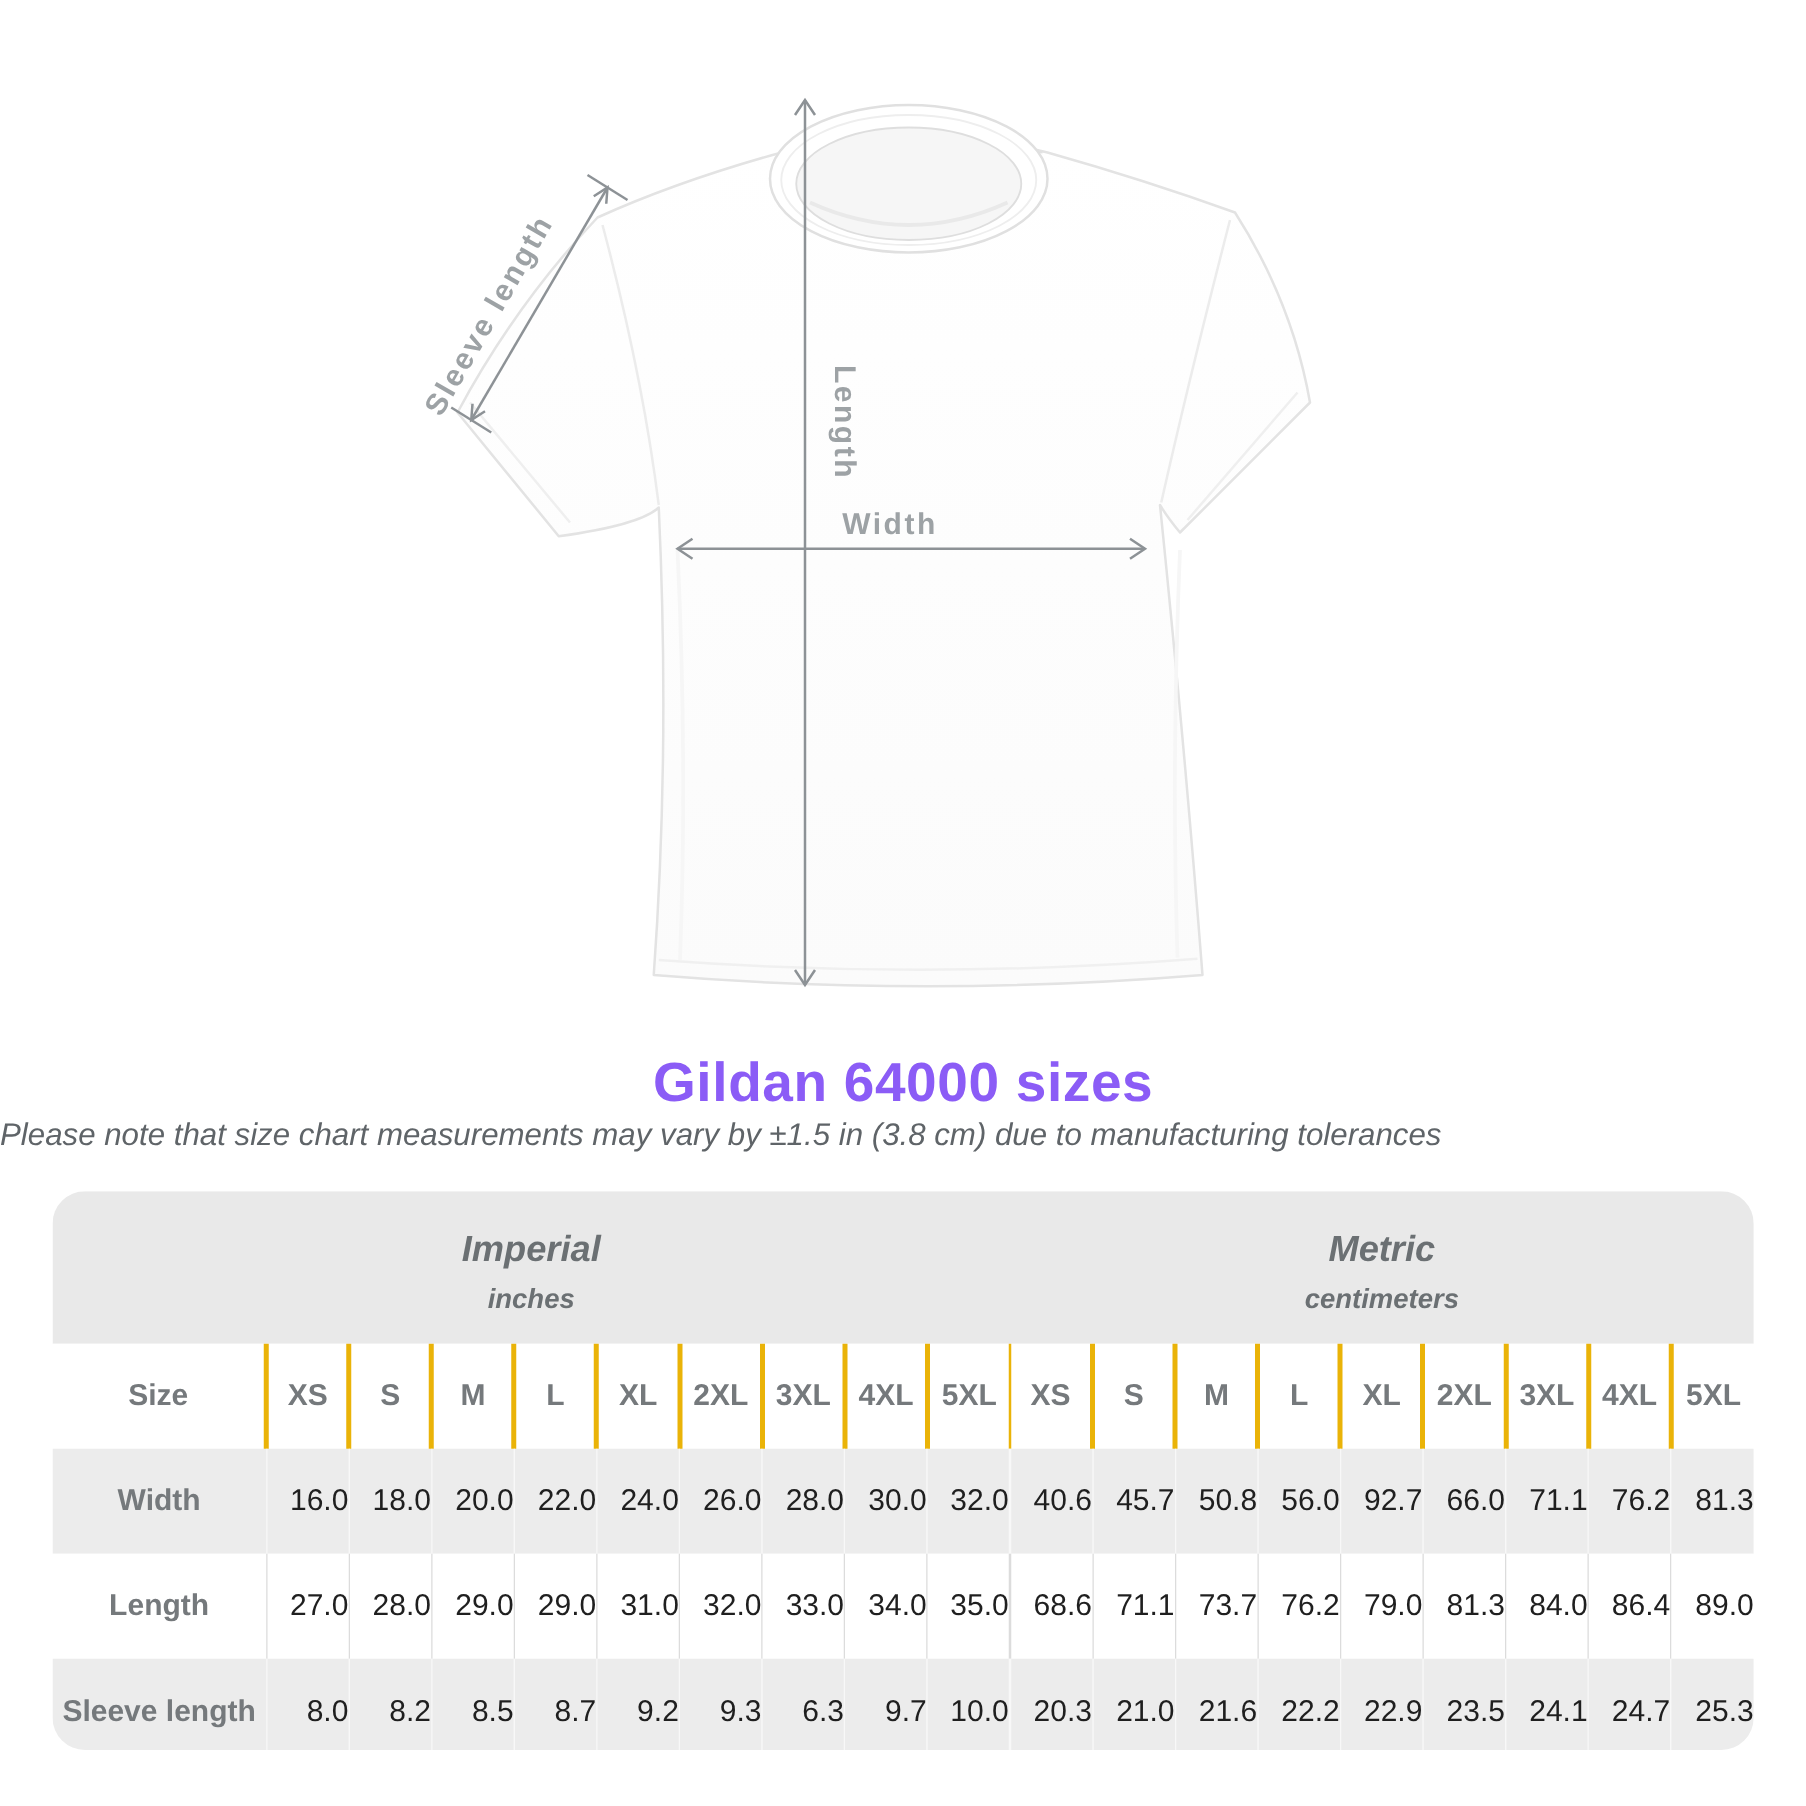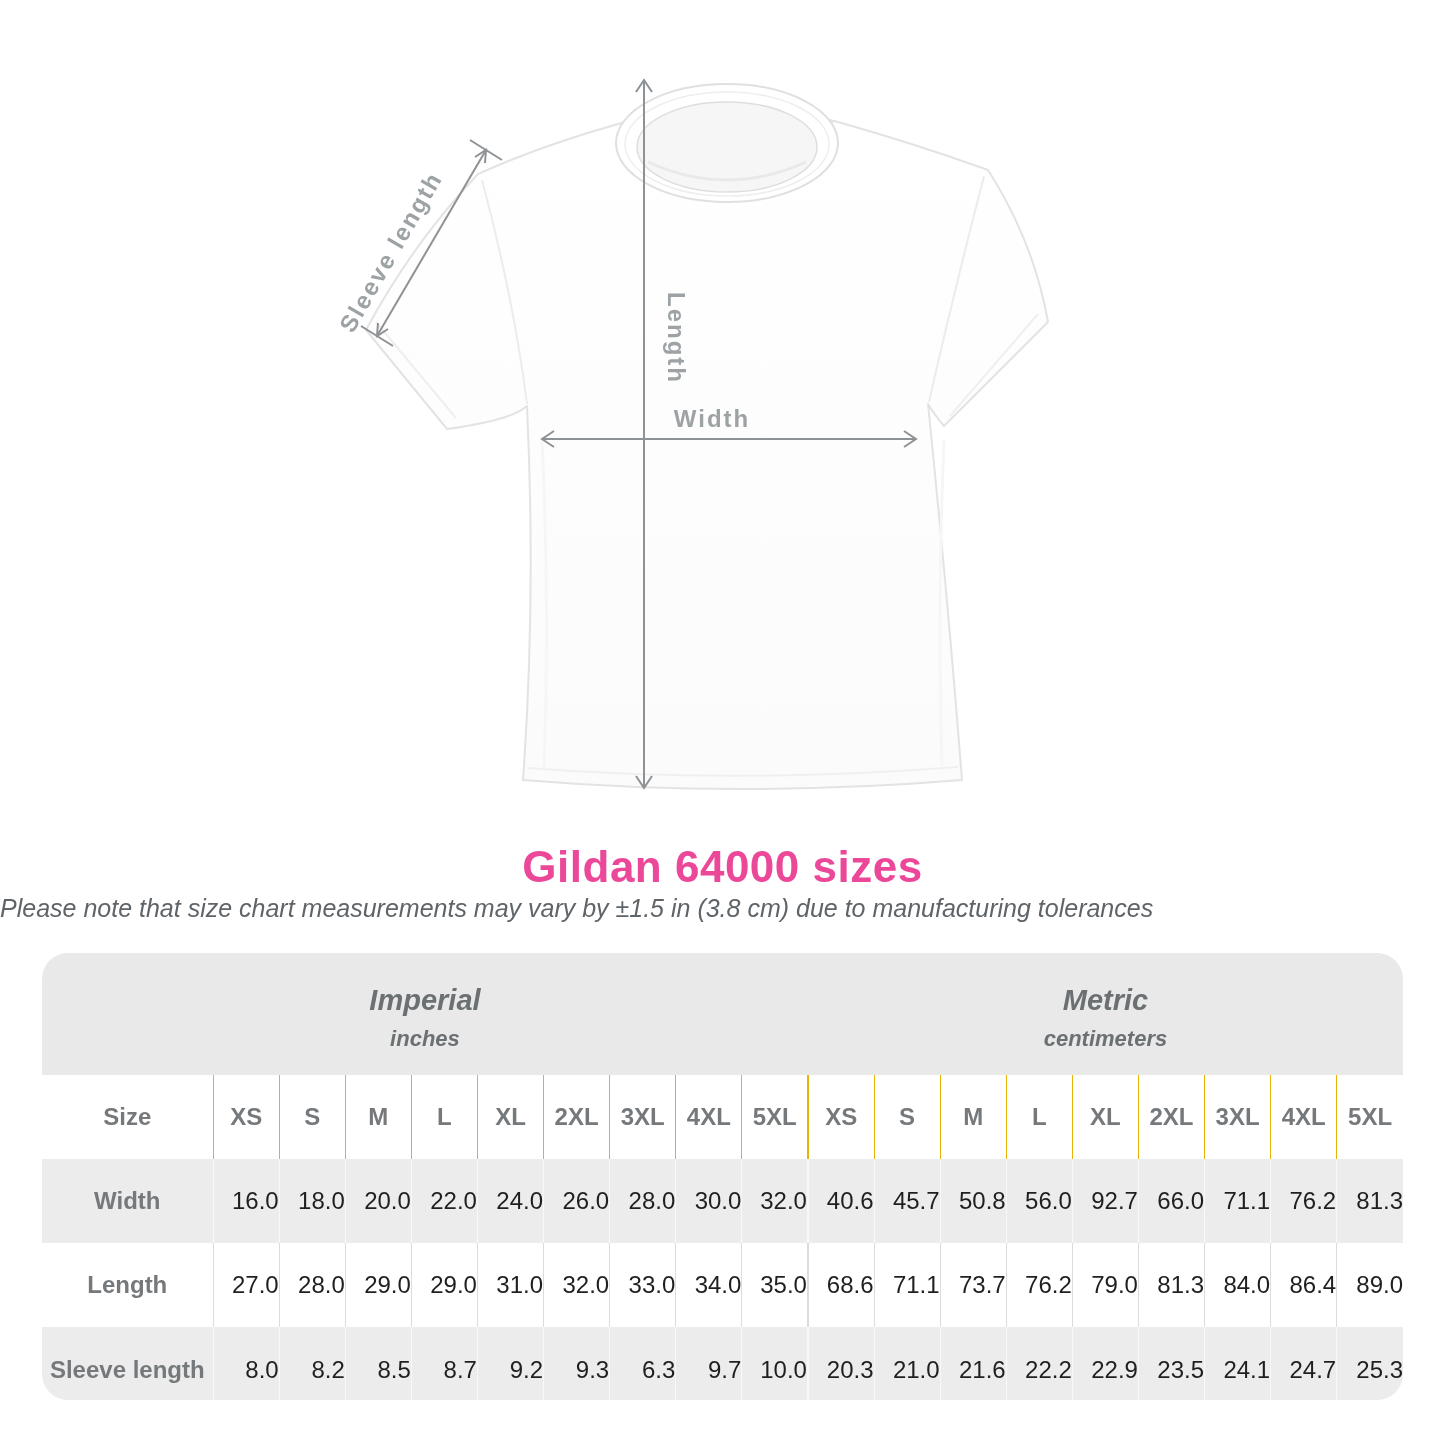--- a/index.html
+++ b/index.html
@@ -1,37 +1,37 @@
 <!DOCTYPE html>
 <html><head>
 <meta charset="utf-8">
 <style>
   html,body{margin:0;padding:0;background:#ffffff;}
   body{width:1445px;height:1445px;position:relative;font-family:"Liberation Sans","DejaVu Sans",sans-serif;overflow:hidden;}
 
   .shirt-area{position:absolute;left:0;top:0;width:1445px;height:830px;}
 
   .title{position:absolute;left:0;top:842px;width:100%;text-align:center;
-         font-size:44px;font-weight:bold;color:#ec4899;letter-spacing:0.5px;}
+         font-size:44px;font-weight:bold;color:#8b5cf6;letter-spacing:0.5px;}
   .subtitle{position:absolute;left:0;top:894px;width:100%;text-align:left;
             font-style:italic;font-size:25px;color:#5f6468;}
 
   .table-wrap{position:absolute;left:42px;top:953px;width:1361px;height:447px;
               border-radius:26px;overflow:hidden;}
   table{width:100%;height:100%;border-collapse:collapse;table-layout:fixed;}
   col.csize{width:12.57%;}
   col.c{width:4.857%;}
   th,td{text-align:center;vertical-align:middle;padding:0;}
   tr.band{height:122px;}
   tr.band th{background:#e9e9e9;}
   .gname{font-style:italic;font-weight:bold;font-size:29px;color:#6b7073;padding-top:8px;}
   .gunit{font-style:italic;font-size:22px;color:#6b7073;margin-top:9px;}
   tr.sizerow{height:84px;}
   tr.sizerow th{background:#ffffff;font-weight:bold;font-size:24px;color:#75797c;
-                border-left:1px solid #eab308;}
+                border-left:4px solid #eab308;}
   tr.r1,tr.r2{height:84px;} tr.r3{height:85px;}
   th.rl{font-weight:bold;font-size:24px;color:#75797c;border-left:none !important;}
   td{font-size:24px;color:#1f1f1f;border-left:1px solid #dcdcdc;text-align:right;}
   tr.g td,tr.g th.rl{background:#ececec;}
   tr.g td{border-left-color:#f8f8f8;}
   tr.w td,tr.w th.rl{background:#ffffff;}
   .ms{border-left-width:2px !important;}
 </style>
 </head>
 <body>

